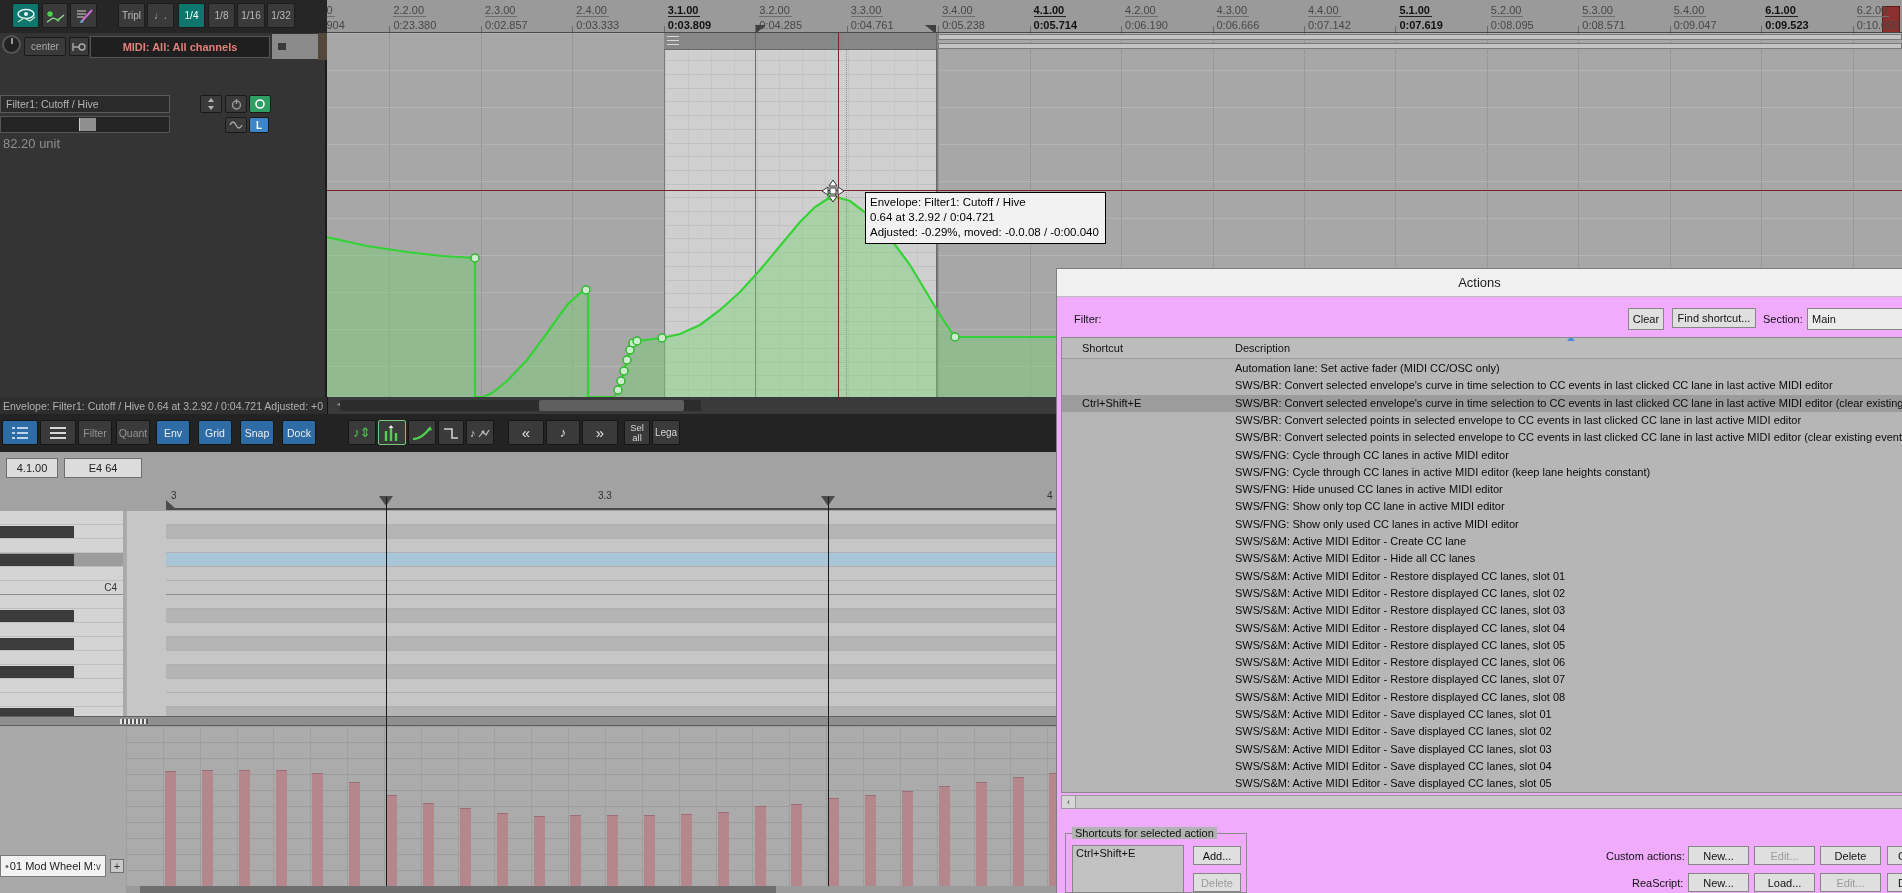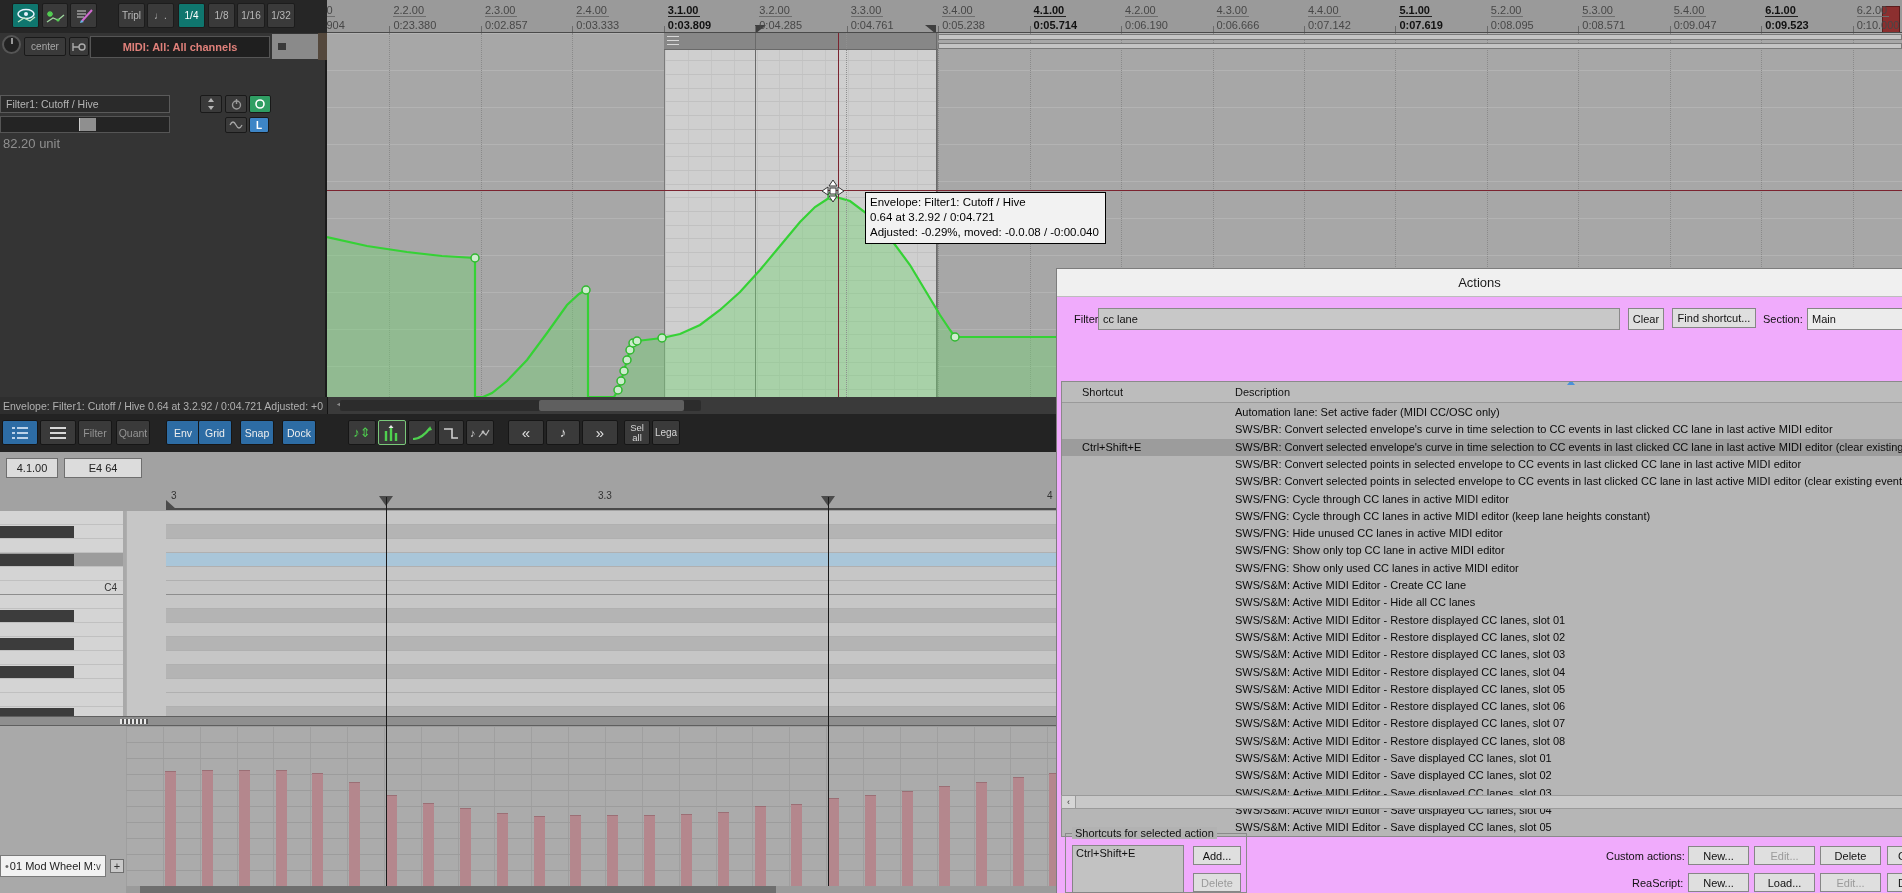--- a/index.html
+++ b/index.html
@@ -111,21 +111,21 @@
   #act-title{position:absolute;left:0;top:0;width:100%;height:28px;background:#f0f0f0;border-bottom:1px solid #bdbdbd;
              display:flex;align-items:center;justify-content:center;font-size:13px;color:#1a1a1a;}
   .alabel{position:absolute;font-size:11px;color:#111;}
   #act-filter-input{position:absolute;left:41px;top:39px;width:522px;height:22px;background:#c8c8c8;border:1px solid #8a8a8a;
                     font-size:11px;color:#111;display:flex;align-items:center;padding-left:4px;}
   .win-btn{position:absolute;background:#dfdfdf;border:1px solid #868686;font-size:11px;color:#111;
            display:flex;align-items:center;justify-content:center;}
   .win-btn.disabled{color:#9a9a9a;}
   #act-section-dd{position:absolute;left:750px;top:39px;width:96px;height:22px;background:#ececec;border:1px solid #868686;
                   font-size:11px;color:#111;display:flex;align-items:center;padding-left:4px;}
-  #act-list{position:absolute;left:4px;top:68px;width:842px;height:456px;background:#b6b6b6;border:1px solid #8a8a8a;overflow:hidden;margin-top:44px;}
+  #act-list{position:absolute;left:4px;top:68px;width:842px;height:456px;background:#b6b6b6;border:1px solid #8a8a8a;overflow:hidden;}
   #act-head{position:absolute;left:0;top:0;width:100%;height:21px;background:#bcbcbc;border-bottom:1px solid #9a9a9a;}
   #act-head .c1{position:absolute;left:20px;top:4px;font-size:11px;color:#111;}
   #act-head .c2{position:absolute;left:173px;top:4px;font-size:11px;color:#111;}
   #act-head .sort{position:absolute;left:505px;top:-2px;width:0;height:0;border-bottom:5px solid #4a90d9;border-left:4px solid transparent;border-right:4px solid transparent;}
   .arow{position:absolute;left:0;width:100%;height:17.3px;font-size:11px;color:#0a0a0a;white-space:nowrap;overflow:hidden;}
   .arow.sel{background:#9c9c9c;}
   .arow .sc{position:absolute;left:20px;top:2px;}
   .arow .ds{position:absolute;left:173px;top:2px;}
   #act-hscroll{position:absolute;left:4px;top:526px;width:842px;height:14px;background:#c8c8c8;border:1px solid #9a9a9a;}
   #act-hscroll .lar{position:absolute;left:0;top:0;width:14px;height:12px;background:#d6d6d6;border-right:1px solid #9a9a9a;
@@ -324,21 +324,21 @@
       </svg>
     </div>
     <div class="mbtn" style="left:40px;width:36px">
       <svg width="18" height="12" viewBox="0 0 18 12">
         <path d="M1 1 h16 M1 6 h16 M1 11 h16" stroke="#d8d8d8" stroke-width="1.8"></path>
       </svg>
     </div>
     <div id="mt-btns">
         <div class="mbtn" style="left: 78px; width: 34px;">Filter</div>
         <div class="mbtn" style="left: 116px; width: 34px;">Quant</div>
-        <div class="mbtn blue" style="left: 166px; width: 34px;">Env</div>
+        <div class="mbtn blue" style="left: 156px; width: 34px;">Env</div>
         <div class="mbtn blue" style="left: 198px; width: 34px;">Grid</div>
         <div class="mbtn blue" style="left: 240px; width: 34px;">Snap</div>
         <div class="mbtn blue" style="left: 282px; width: 34px;">Dock</div>
       </div>
     <div class="mbtn grnico" style="left:348px;width:28px">♪⇕</div>
     <div class="mbtn" style="left:378px;width:28px;border-color:#7ac87a">
       <svg width="18" height="16" viewBox="0 0 18 16">
         <path d="M3 16 V6 M8 16 V2 M13 16 V8" stroke="#4fd04f" stroke-width="2.4"></path>
         <path d="M8 0 l2.5 3 h-5 Z" fill="#eaeaea"></path>
       </svg>
@@ -482,21 +482,20 @@
   <div class="cursorline abs" style="left:386px;top:497px;height:389px"></div>
   <div class="cursorline abs" style="left:828px;top:497px;height:389px"></div>
 
   <div class="abs" id="bottom-scroll">
       <div class="thumb"></div>
     </div>
 
   <div class="abs" id="actions">
     <div id="act-title">Actions</div>
     <div class="alabel" style="left:17px;top:44px">Filter:</div>
-    <div id="act-filter-input">cc lane</div>
     <div class="win-btn" style="left:571px;top:39px;width:36px;height:22px">Clear</div>
     <div class="win-btn" style="left:615px;top:39px;width:84px;height:20px">Find shortcut...</div>
     <div class="alabel" style="left:706px;top:44px">Section:</div>
     <div id="act-section-dd">Main</div>
 
     <div id="act-list">
       <div id="act-head">
         <div class="c1">Shortcut</div>
         <div class="c2">Description</div>
         <div class="sort"></div>

